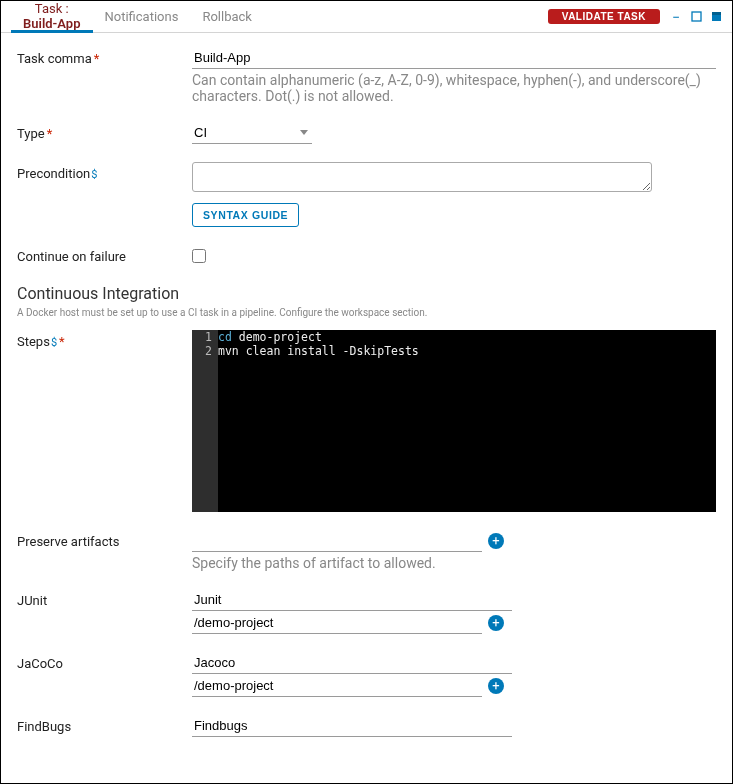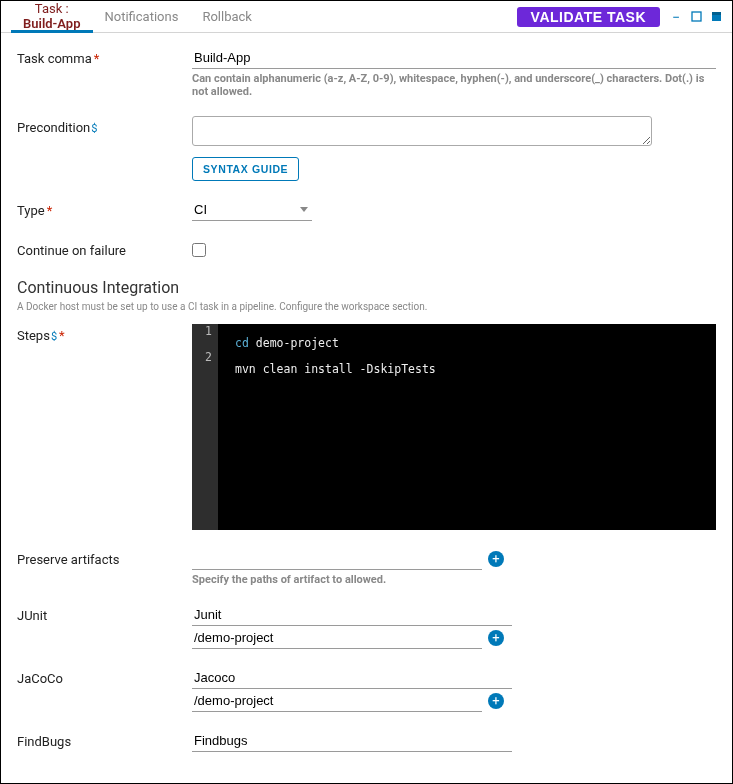--- a/index.html
+++ b/index.html
@@ -49,25 +49,25 @@
     left: 0; right: 0; bottom: -1px;
     height: 3px;
     background: #0079b8;
   }
   .header-right {
     display: flex;
     align-items: center;
     gap: 10px;
   }
   .validate-btn {
-    background: #6d28d9;
+    background: #b91c1c;
     color: #fff;
     border: none;
     padding: 2px 14px;
-    font-size: 14px;
+    font-size: 10px;
     font-weight: 600;
     letter-spacing: 0.5px;
     border-radius: 3px;
     cursor: pointer;
   }
   .window-controls {
     display: flex;
     gap: 8px;
     align-items: center;
   }
@@ -95,24 +95,23 @@
     border-bottom: 1px solid #9a9a9a;
     font-size: 13px;
     padding: 3px 2px;
     width: 100%;
     max-width: 530px;
     outline: none;
     background: transparent;
   }
   .text-input.sm { max-width: 120px; }
   .helper {
-    font-size: 11px;
+    font-size: 14px;
     color: #888;
     margin-top: 3px;
-    font-weight: bold;
   }
   .select-wrap { position: relative; display:inline-block; width:120px;}
   .select-wrap::after {
     content: "";
     position: absolute; right: 4px; top: 50%;
     width: 0; height: 0;
     border-left: 4px solid transparent;
     border-right: 4px solid transparent;
     border-top: 5px solid #888;
     transform: translateY(-60%);
@@ -172,21 +171,21 @@
   .code-line { display:flex; }
   .gutter {
     width: 26px;
     background: #2e2e2e;
     color: #bbb;
     text-align: right;
     padding: 0 6px 0 0;
     user-select: none;
     flex-shrink:0;
   }
-  .code-body { padding-left: 17px; margin-top: 12px; }
+  .code-body { padding-left: 0; }
   .kw { color: #5bb0d6; }
   .input-with-add {
     display: flex;
     align-items: flex-end;
     gap: 6px;
     max-width: 320px;
   }
   .input-with-add .text-input { max-width: 290px; flex:1; }
   .add-btn {
     width: 16px; height: 16px;
@@ -243,36 +242,36 @@
       <span>Task comma</span><span class="required">*</span>
     </div>
     <div class="field">
       <input class="text-input" value="Build-App" style="">
       <div class="helper">Can contain alphanumeric (a-z, A-Z, 0-9), whitespace, hyphen(-), and underscore(_) characters. Dot(.) is not allowed.</div>
     </div>
   </div>
 
   <div class="row">
     <div class="label">
-      <span>Precondition</span><span class="binding">$</span>
-    </div>
-    <div class="field">
-      <textarea class="textarea" style=""></textarea><br>
-      <button class="syntax-btn">SYNTAX GUIDE</button>
-    </div>
-  </div>
-
-  <div class="row">
-    <div class="label">
       <span>Type</span><span class="required">*</span>
     </div>
     <div class="field">
       <span class="select-wrap">
         <input class="text-input sm" readonly="" value="CI" style="">
       </span>
+    </div>
+  </div>
+
+  <div class="row">
+    <div class="label">
+      <span>Precondition</span><span class="binding">$</span>
+    </div>
+    <div class="field">
+      <textarea class="textarea" style=""></textarea><br>
+      <button class="syntax-btn">SYNTAX GUIDE</button>
     </div>
   </div>
 
   <div class="row">
     <div class="label">Continue on failure</div>
     <div class="field">
       <input type="checkbox" class="checkbox" style="">
     </div>
   </div>
 

